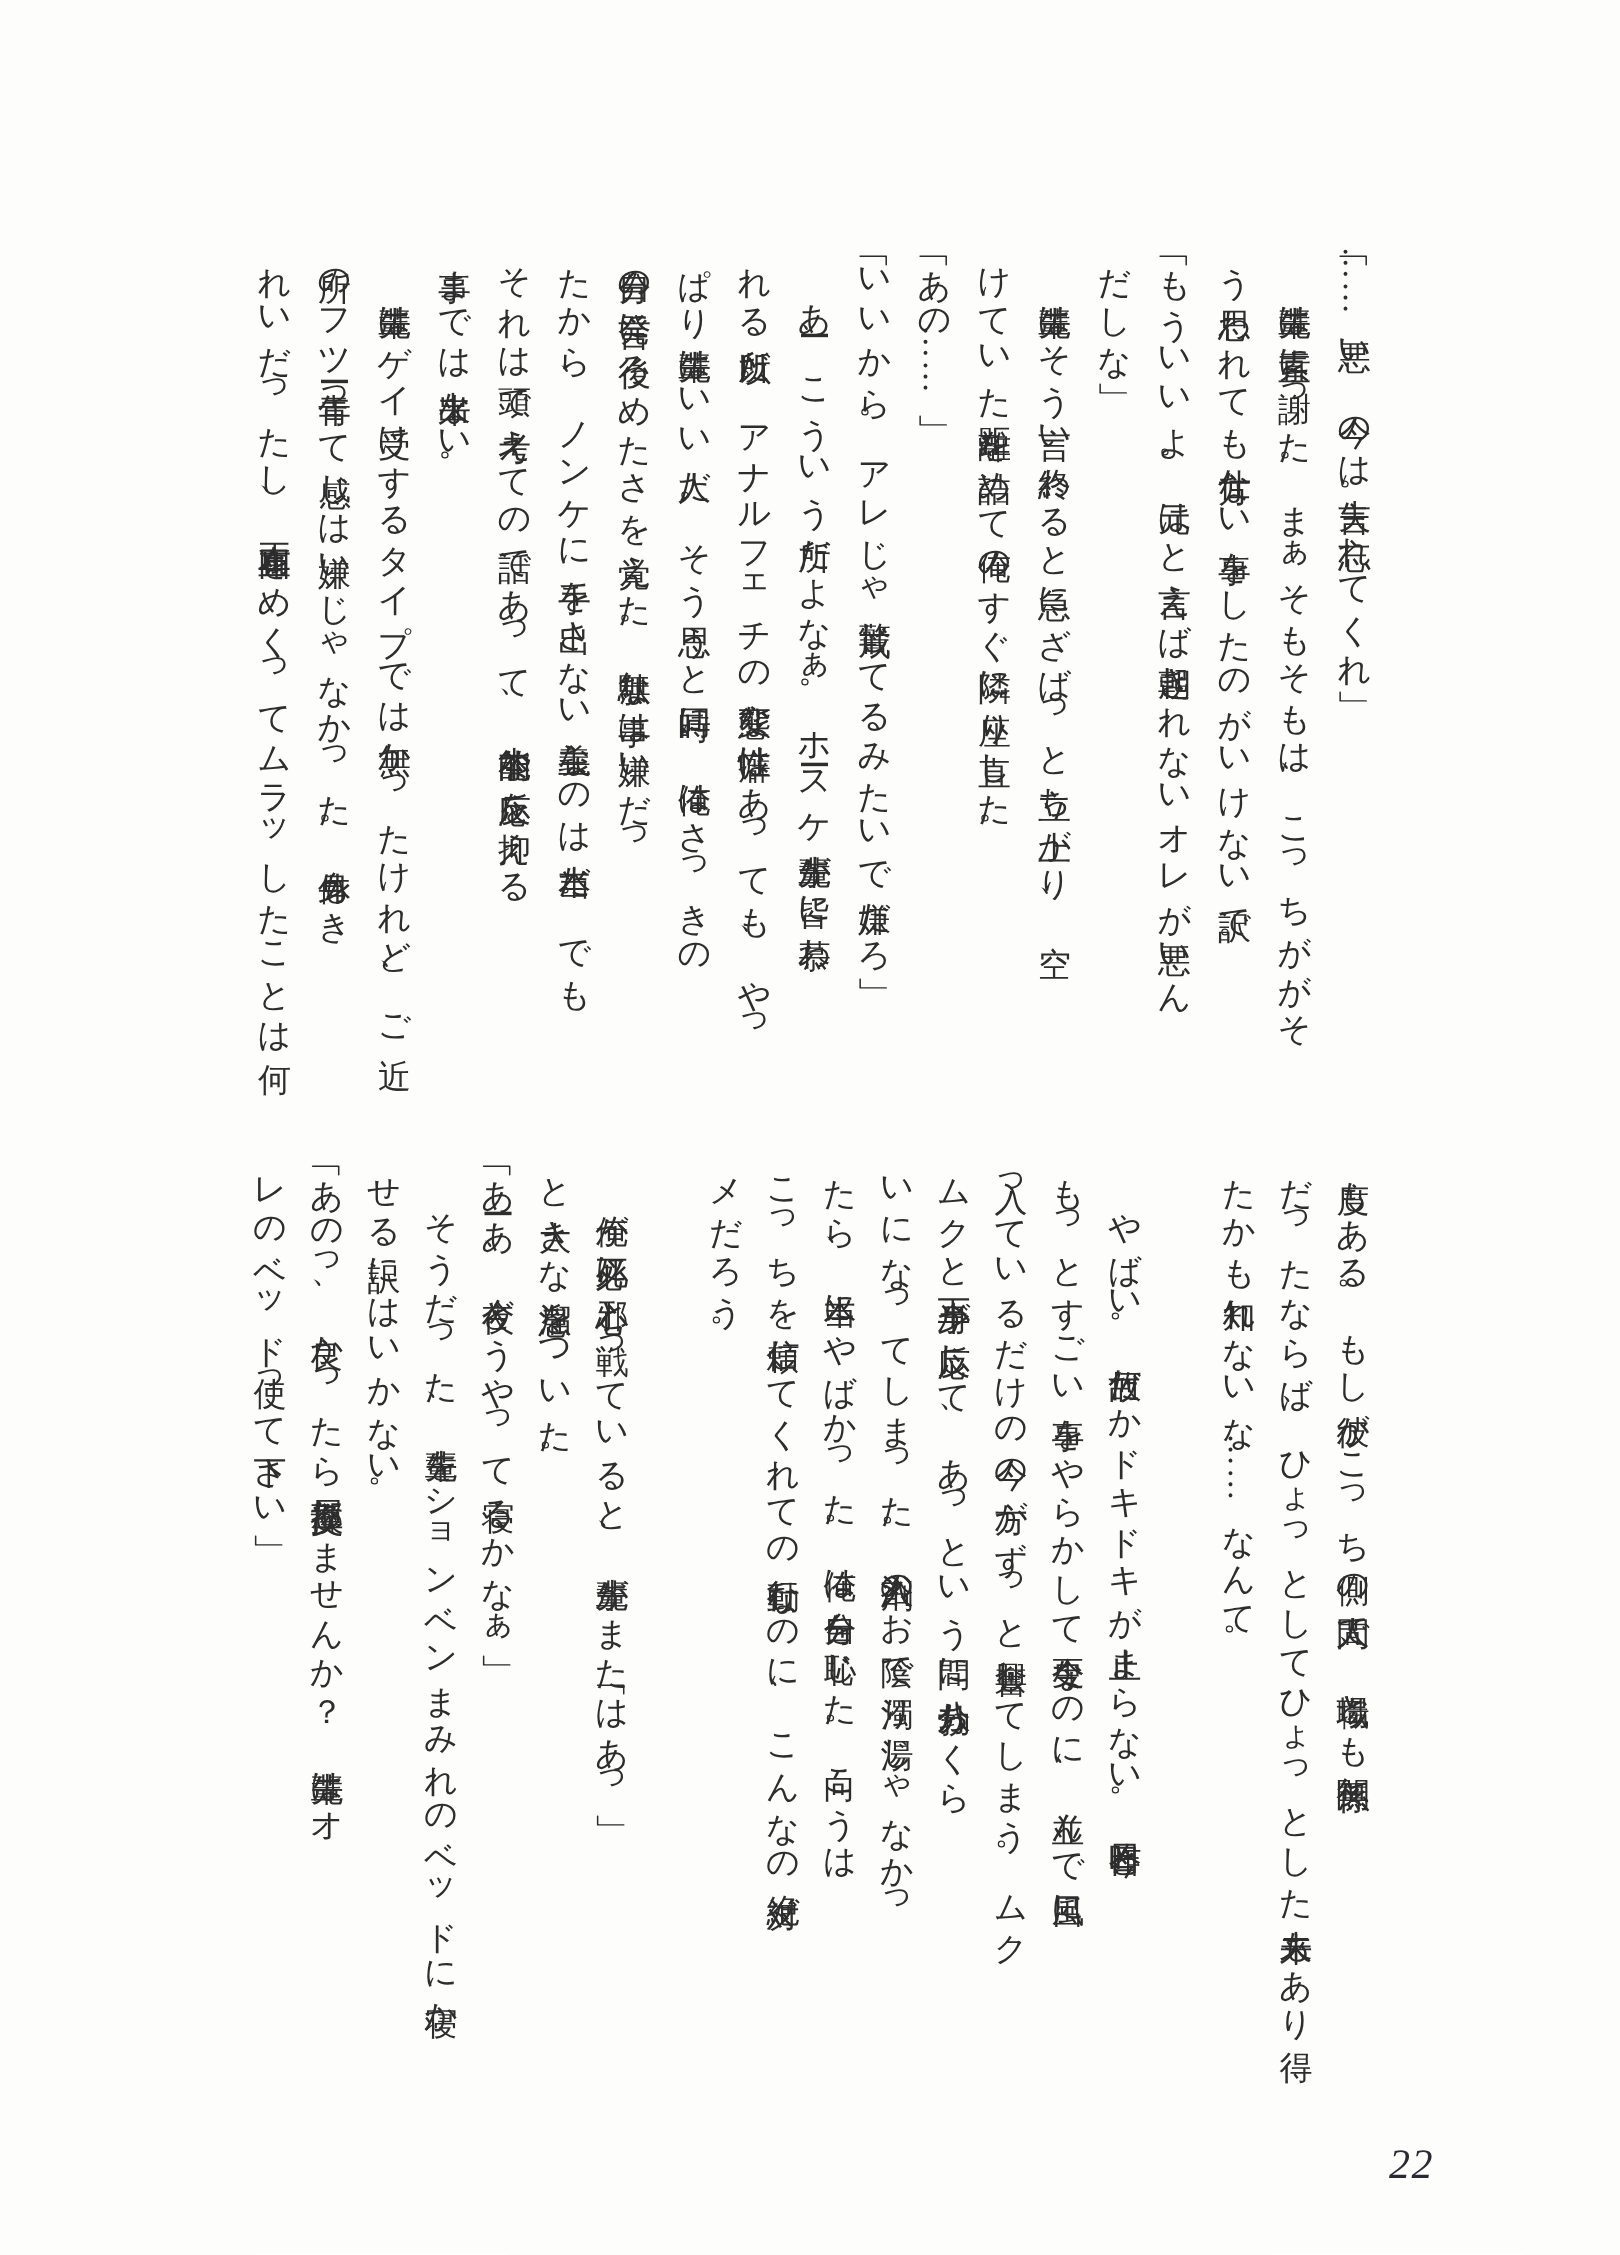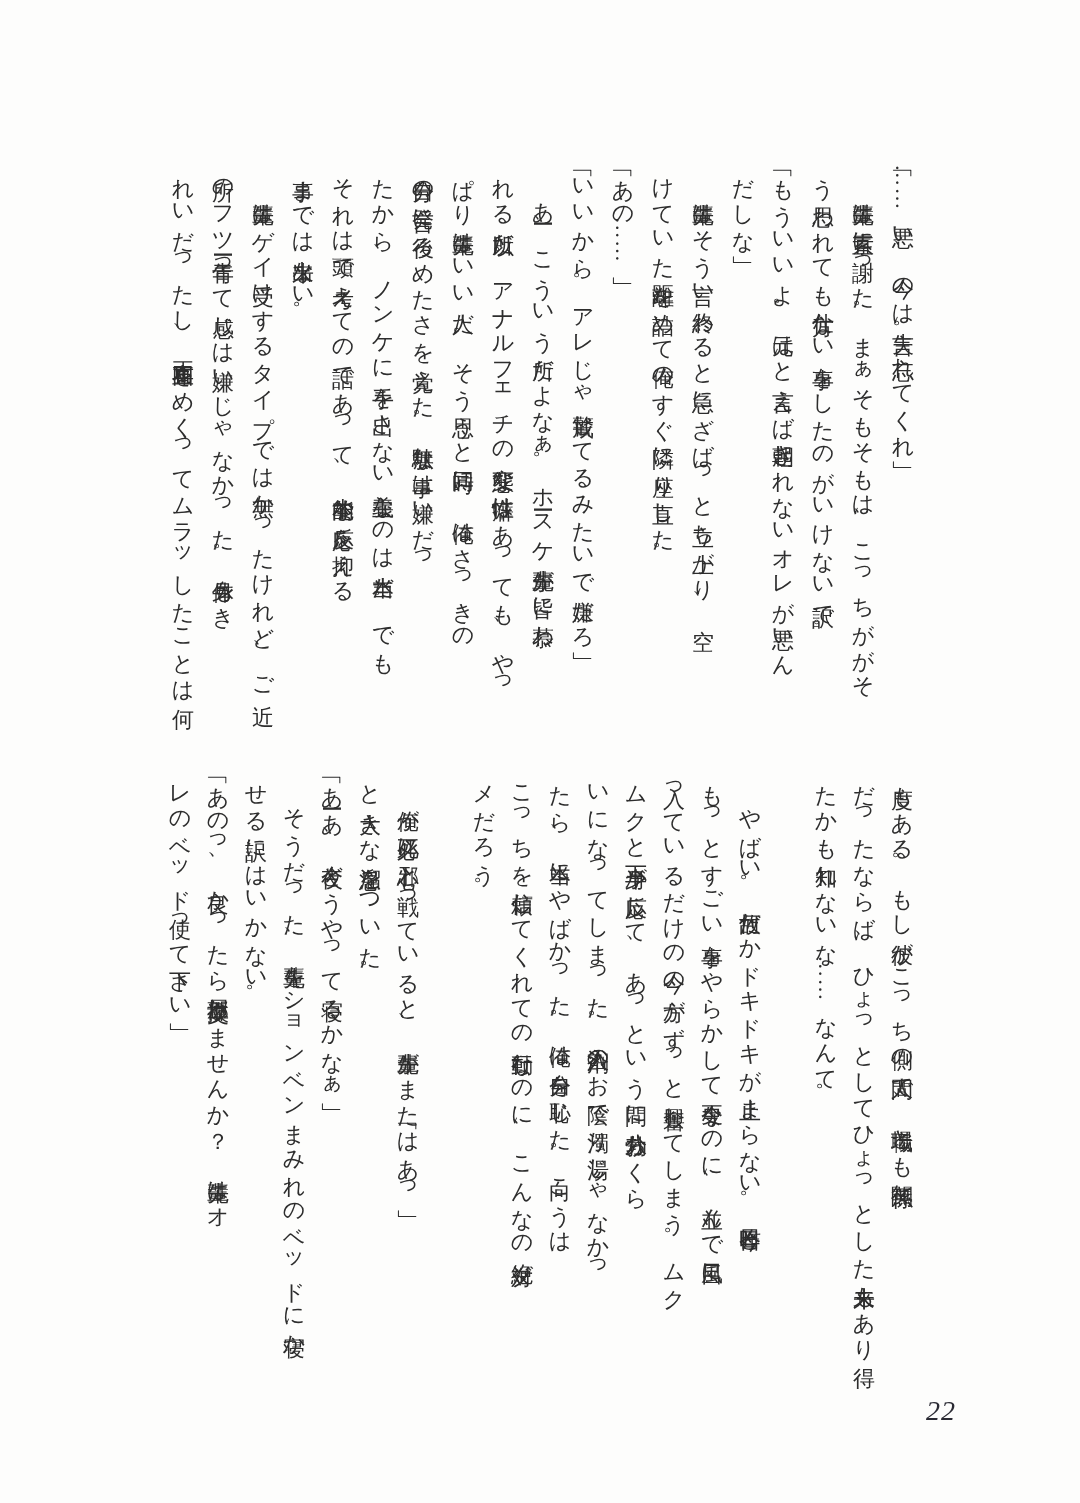--- a/index.html
+++ b/index.html
@@ -36,21 +36,21 @@
   }
   .tblock.bottom {
     top: 770px;
     right: 159px;
   }
   .tblock.bottom p {
     line-height: 38px;
   }
   .page-number {
     position: absolute;
-    top: 1395px;
+    top: 1428px;
     right: 124px;
     font-style: italic;
     font-size: 28px;
     letter-spacing: 1px;
     color: #2a2a33;
   }
 </style>
 </head>
 <body>
 

